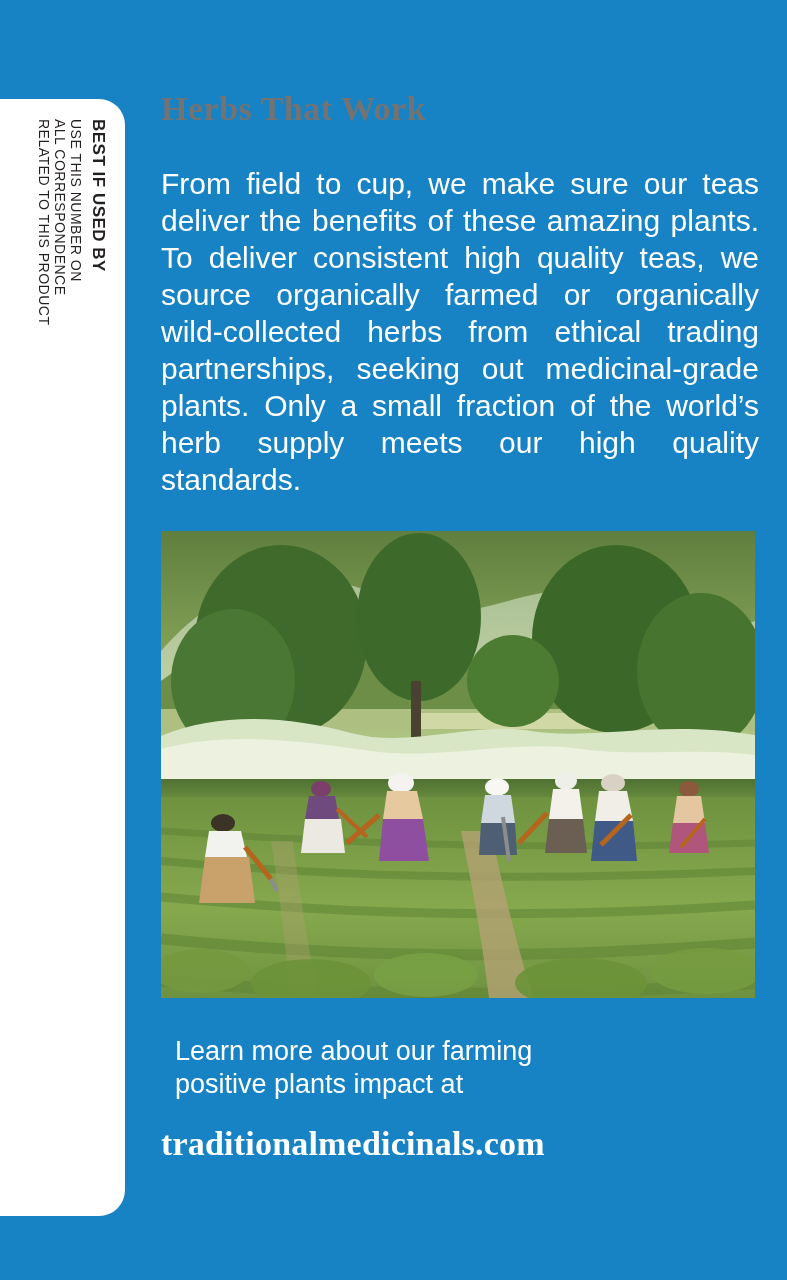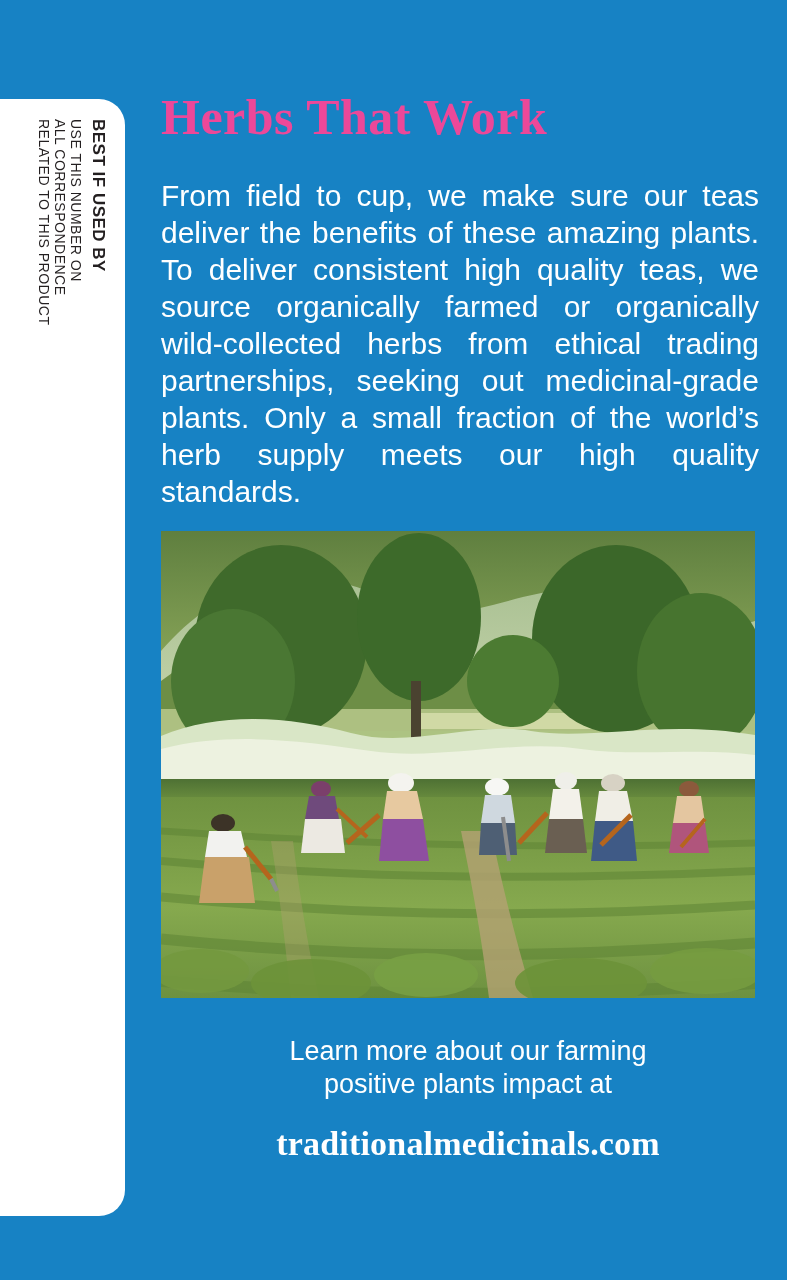--- a/index.html
+++ b/index.html
@@ -92,39 +92,38 @@
     width: 598px;
     height: 1280px;
   }
 
   .headline {
     position: absolute;
     left: 0;
     top: 92px;
     font-family: "Liberation Serif", serif;
     font-weight: bold;
-    font-size: 50px;
+    font-size: 34px;
     line-height: 1;
-    color: #ec4899;
+    color: #737373;
     letter-spacing: 0.5px;
   }
 
   .body-copy {
     position: absolute;
     left: 0;
     top: 165px;
     width: 598px;
     color: #ffffff;
     font-family: "Liberation Sans", sans-serif;
     font-size: 30px;
     line-height: 37px;
     text-align: justify;
     text-justify: inter-word;
     font-weight: 300;
-    margin-top: 12px;
   }
 
   
   .photo {
     position: absolute;
     left: 0;
     top: 531px;
     width: 594px;
     height: 467px;
     overflow: hidden;
@@ -133,24 +132,24 @@
 
   .photo svg {
     display: block;
     width: 594px;
     height: 467px;
   }
 
   
   .footer {
     position: absolute;
-    left: 8px;
+    left: 0;
     top: 1035px;
     width: 598px;
-    text-align: center;
+    text-align: left;
     color: #ffffff;
   }
 
   .footer-line {
     font-family: "Liberation Sans", sans-serif;
     font-size: 27px;
     line-height: 33px;
     font-weight: 300;
     padding: 0 14px;
   }

